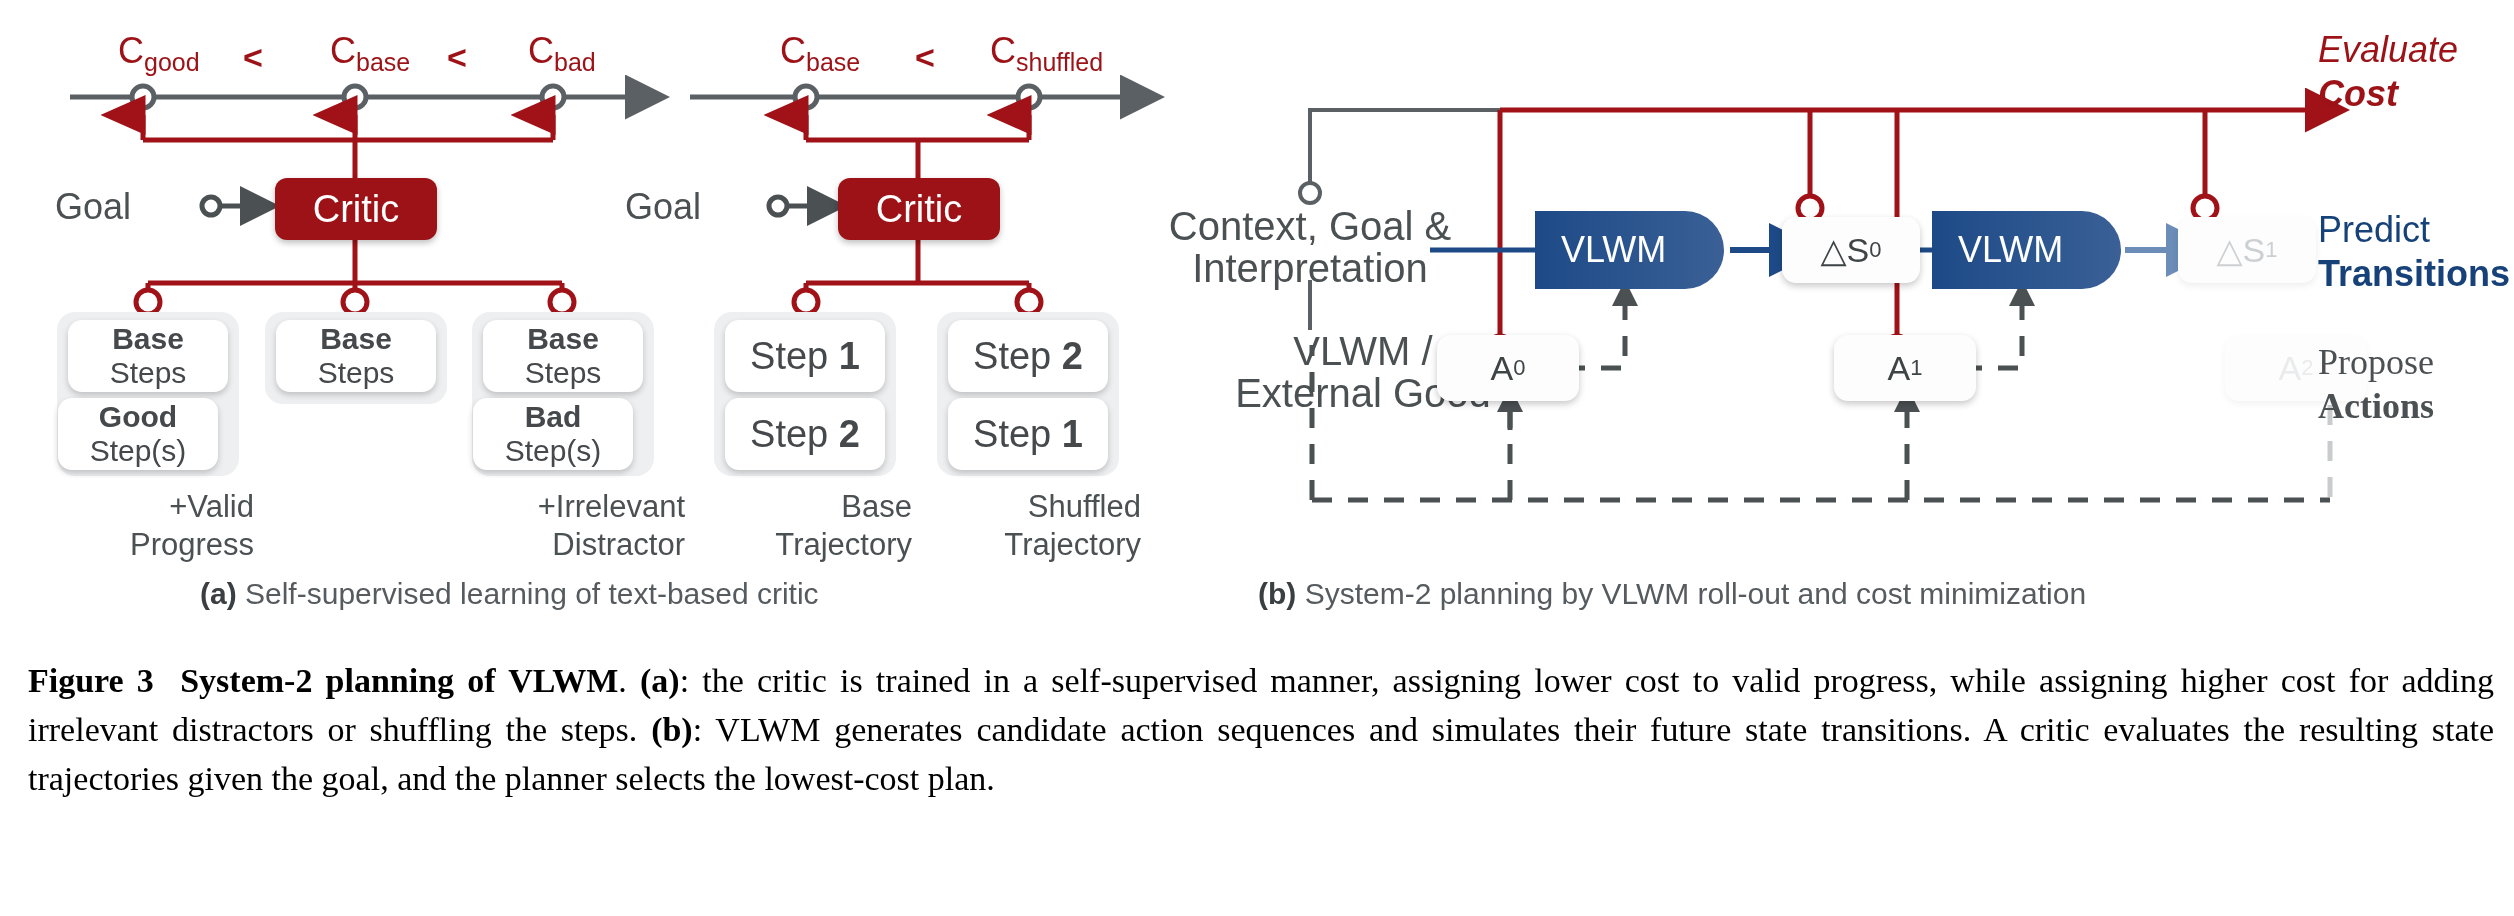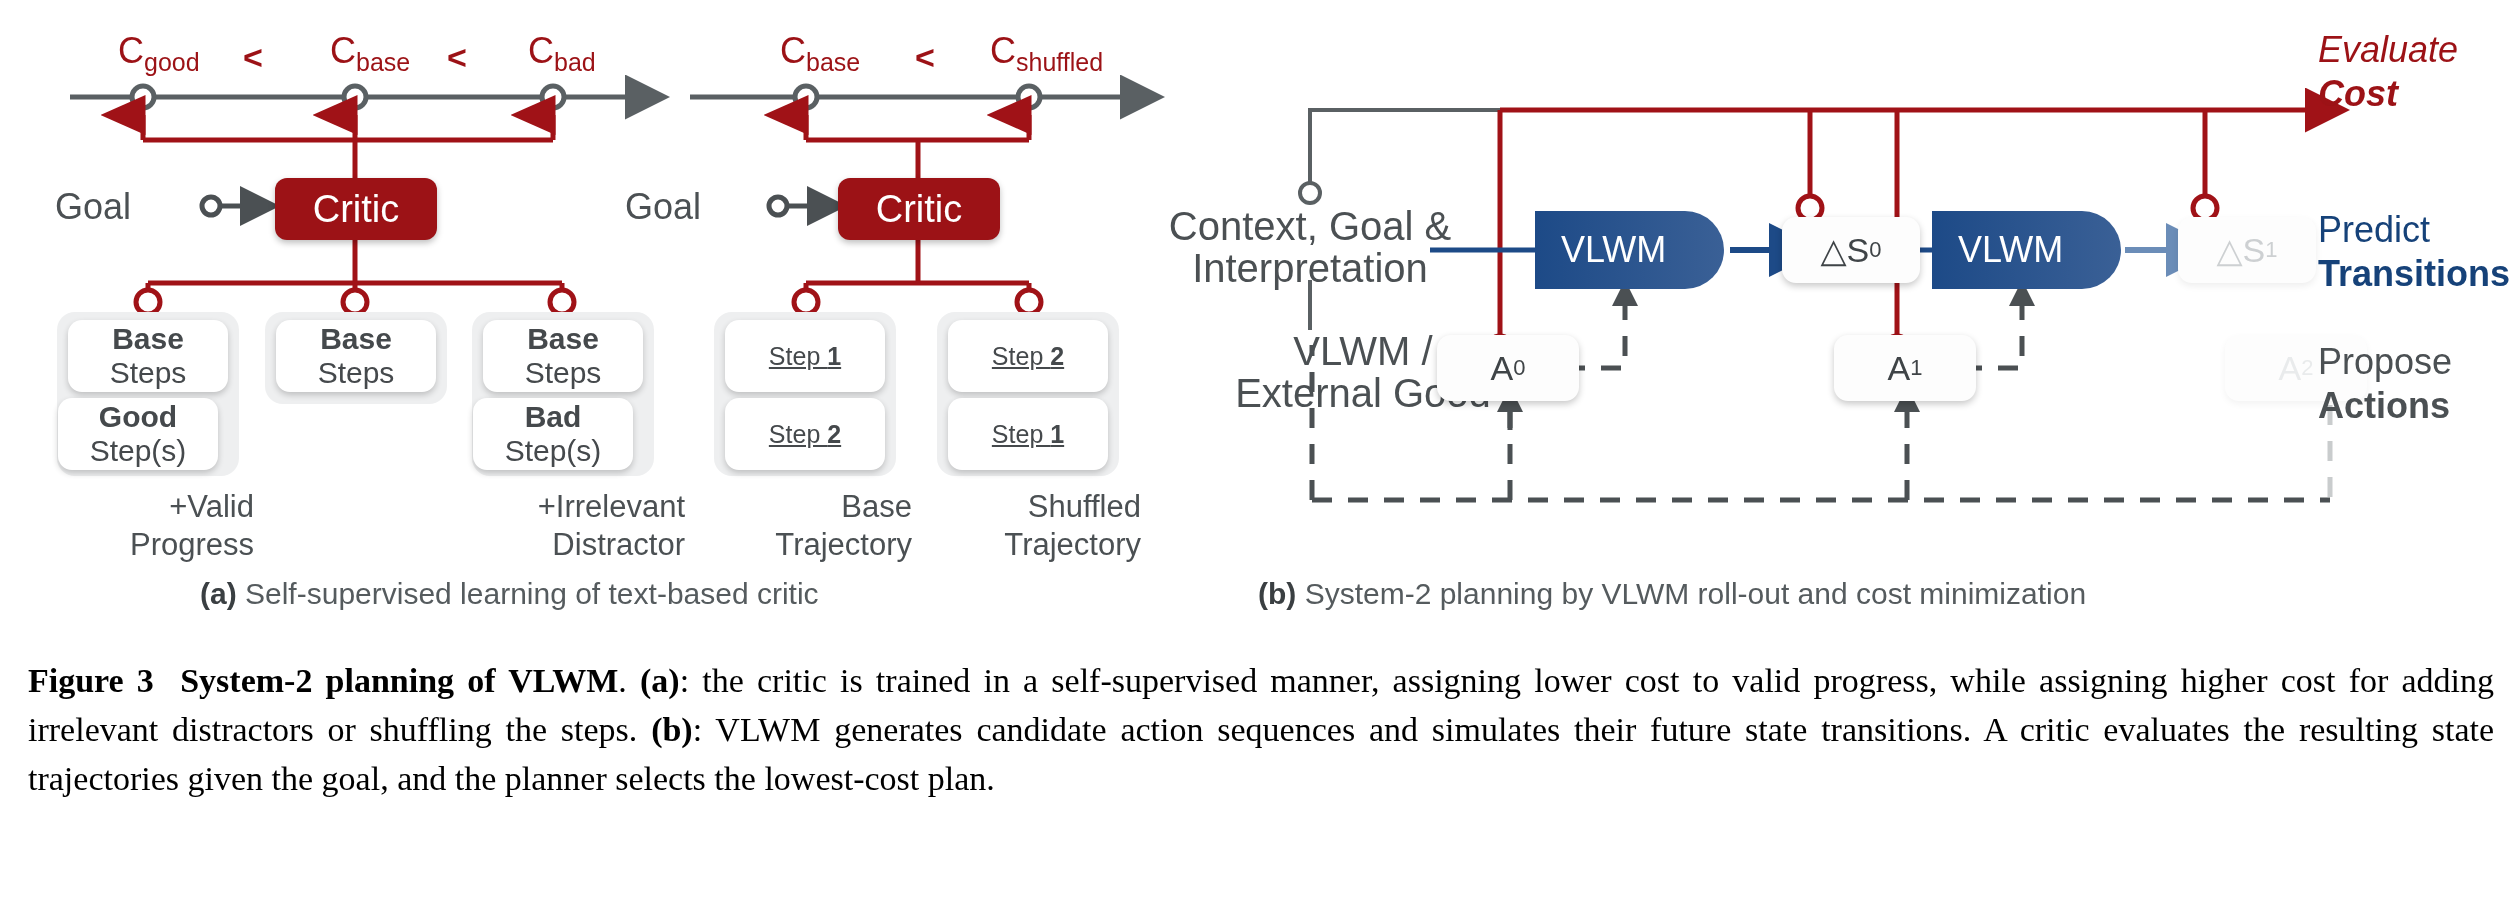--- a/index.html
+++ b/index.html
@@ -29,21 +29,21 @@
   
   .lbl{position:absolute;white-space:nowrap;}
   .card{
     position:absolute;background:#ffffff;border-radius:14px;
     box-shadow:0 3px 6px rgba(0,0,0,.20);
     display:flex;flex-direction:column;align-items:center;justify-content:center;
     color:#45494c;
   }
   .card .t1{font-weight:bold;font-size:30px;line-height:34px;}
   .card .t2{font-size:30px;line-height:34px;}
-  .card .one{font-size:25px;line-height:34px;text-decoration:underline;}
+  .card .one{font-size:38px;line-height:34px;}
   .card .one b{font-weight:bold;}
   .tray{position:absolute;background:#eeeff0;border-radius:18px;}
 
   .critic{
     position:absolute;background:#9c1216;border-radius:12px;
     color:#fff;font-size:38px;display:flex;align-items:center;justify-content:center;
     box-shadow:0 3px 6px rgba(0,0,0,.25);
   }
   .goal{position:absolute;font-size:36px;color:#4b5053;}
   .cost-lab{position:absolute;color:#9c1216;font-size:36px;}
@@ -64,21 +64,21 @@
     color:#3f4447;font-size:34px;
   }
   .bbox sub{font-size:22px;}
   .bbox.faded{color:#cdd0d2;box-shadow:0 3px 7px rgba(0,0,0,.07);}
   .bbox.ghost{color:#e9ebec;box-shadow:0 3px 7px rgba(0,0,0,.05);}
   .btext{position:absolute;font-size:40px;color:#4b5053;line-height:42px;text-align:center;}
   .side{position:absolute;font-size:36px;line-height:44px;text-align:left;}
   .side b{font-weight:bold;}
   .side.red{color:#9c1216;}
   .side.blue{color:#164279;}
-  .side.gray{color:#4b5053;}
+  .side.gray{color:#4b5053;font-family:Liberation Serif, serif;}
 </style>
 </head>
 <body>
 
 <div class="page">
 
   <div class="fig">
 
     <svg width="2514" height="600">
       <defs>

